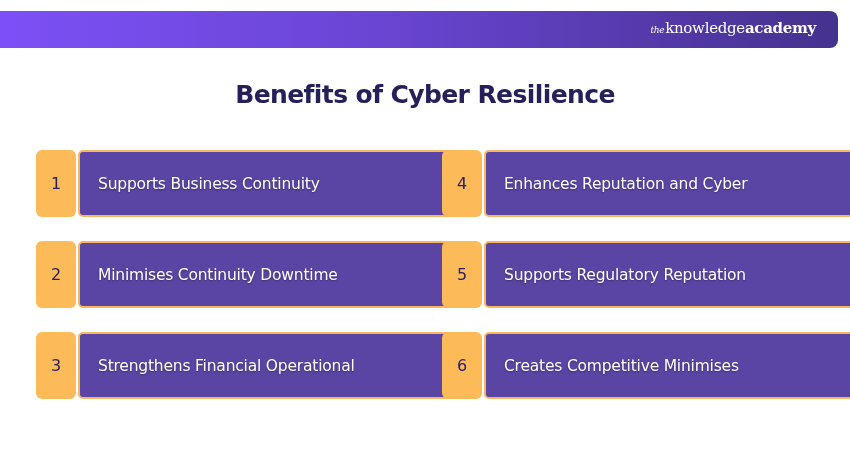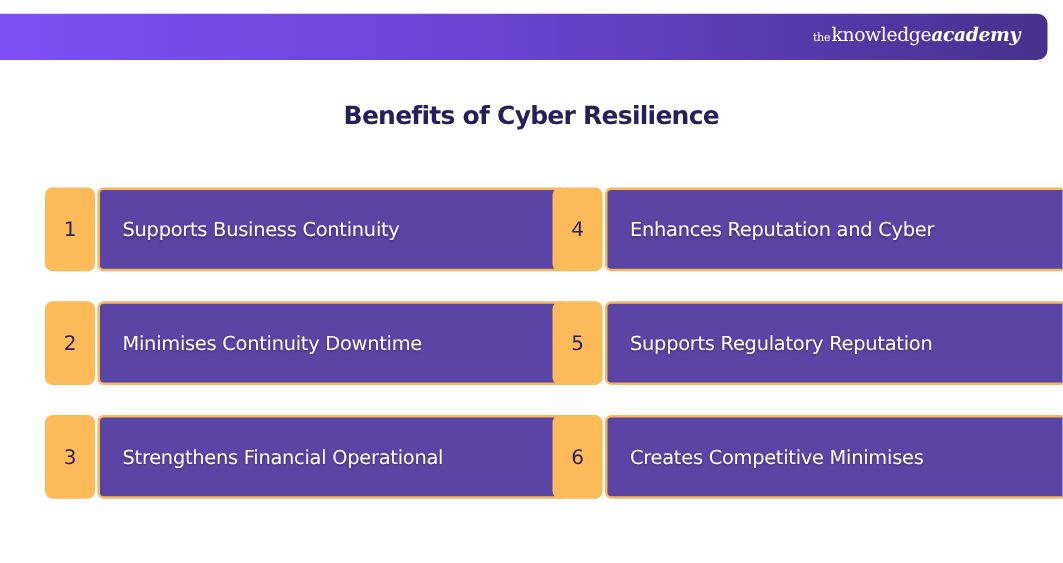--- a/index.html
+++ b/index.html
@@ -9,26 +9,26 @@
     .banner {
       position: absolute; left: 0; top: 11px; width: 838px; height: 37px;
       background: linear-gradient(90deg, #7C50F6 0%, #6A45D3 45%, #45328E 100%);
       border-radius: 0 8px 8px 0;
     }
     .logo {
       position: absolute; right: 22px; top: 8px;
       font-family: "DejaVu Serif", serif; color: #ffffff; font-size: 15px;
       letter-spacing: -0.3px; white-space: nowrap;
     }
-    .logo .the { font-size: 9px; margin-right: 1px; }
-    .logo .academy { font-weight: bold; font-style: italic; }
+    .logo .the { font-style: italic; font-size: 9px; margin-right: 1px; }
+    .logo .academy { font-weight: bold; }
 
     .title {
       position: absolute; left: 0; top: 80px; width: 850px; text-align: center;
-      font-family: "DejaVu Sans", sans-serif; font-weight: bold; font-size: 20px;
+      font-family: "DejaVu Sans", sans-serif; font-weight: bold; font-size: 25px;
       color: #25205A; letter-spacing: -0.6px;
     }
 
     .item { position: absolute; height: 67px; }
     .num {
       position: absolute; left: 0; top: 0; width: 40px; height: 67px;
       background: #FDBA58; border-radius: 6px;
       display: flex; align-items: center; justify-content: center;
       font-size: 16px; color: #2A2160;
     }

